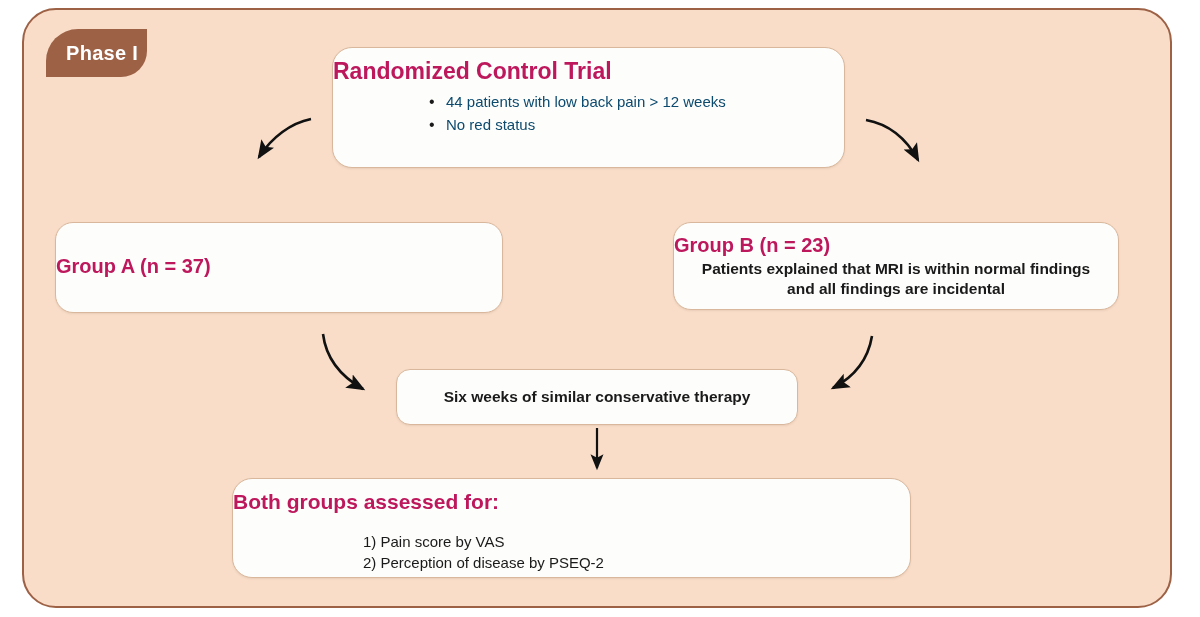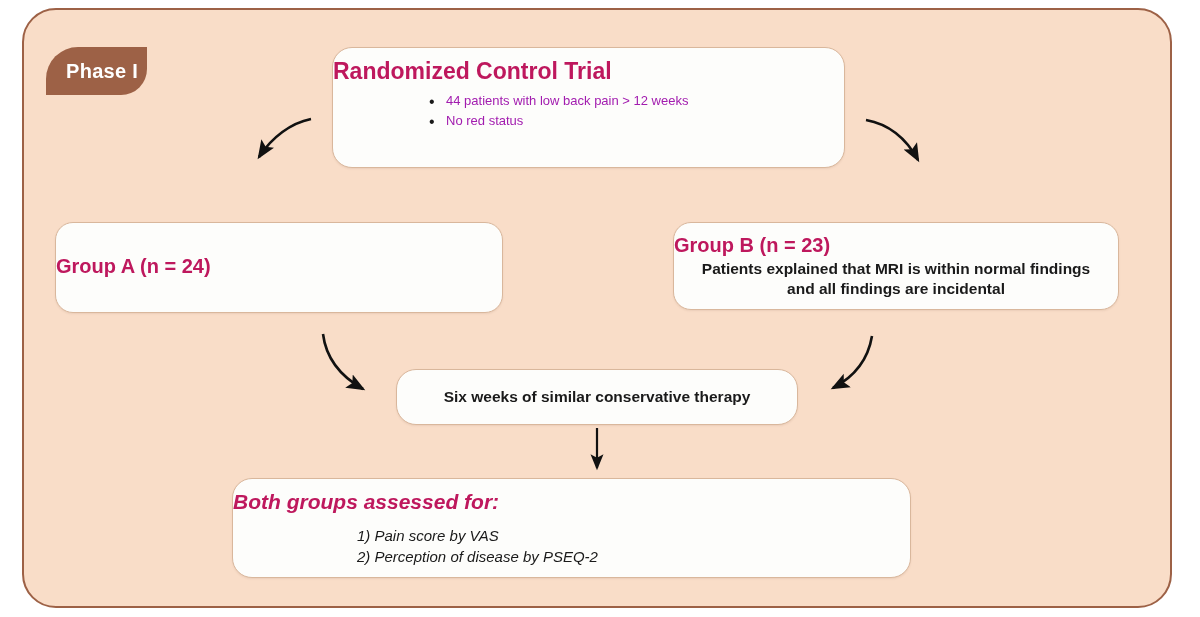--- a/index.html
+++ b/index.html
@@ -44,21 +44,20 @@
     background: #9d6146;
     border-top-left-radius: 32px;
     border-bottom-right-radius: 26px;
     color: #ffffff;
     font-size: 20px;
     font-weight: bold;
     letter-spacing: .3px;
     display: flex;
     align-items: center;
     padding-left: 20px;
-    margin-top: 18px;
   }
 
   
   .node {
     position: absolute;
     box-sizing: border-box;
     background: #fdfdfb;
     border: 1.6px solid #d9b79c;
     border-radius: 18px;
     display: flex;
@@ -93,22 +92,22 @@
   }
   #node-rct .node-title { font-size: 23px; margin-bottom: 6px; }
 
   .bullet-list {
     margin: 0;
     padding: 0 0 0 96px;
     list-style: none;
   }
   .bullet-list li {
     position: relative;
-    font-size: 13px;
-    color: #a21caf;
+    font-size: 15px;
+    color: #0c4a6e;
     line-height: 1.52;
     font-weight: normal;
     text-align: left;
     padding-left: 17px;
   }
   .bullet-list li::before {
     content: "\2022";
     position: absolute;
     left: 0;
     top: -1px;
@@ -133,39 +132,38 @@
   #node-group-b .node-title { font-size: 20px; margin-bottom: 3px; }
   #node-group-a .node-sub,
   #node-group-b .node-sub { font-size: 15.5px; padding: 0 12px; }
 
   
   #node-therapy {
     left: 396px;
     top: 369px;
     width: 402px;
     height: 56px;
-    border-radius: 20px;
+    border-radius: 14px;
   }
   #node-therapy .node-sub { font-size: 15.5px; }
 
   
   #node-outcomes {
     left: 232px;
     top: 478px;
     width: 679px;
     height: 100px;
     border-radius: 20px;
     justify-content: flex-start;
     padding-top: 11px;
-    font-style: italic;
   }
   #node-outcomes .node-title { font-size: 21px; margin-bottom: 3px; }
 
   .num-list {
-    margin: 8px;
+    margin: 14px;
     padding: 0 0 0 116px;
     list-style: none;
   }
   .num-list li {
     font-size: 15px;
     color: #1a1a1a;
     line-height: 1.45;
     text-align: left;
     font-weight: normal;
   }
@@ -213,21 +211,21 @@
 
   <div class="node" id="node-rct">
     <div class="node-title">Randomized Control Trial</div>
     <ul class="bullet-list">
       <li>44 patients with low back pain  &gt; 12 weeks</li>
       <li>No red status</li>
     </ul>
   </div>
 
   <div class="node" id="node-group-a">
-    <div class="node-title">Group A (n = 24)</div>
+    <div class="node-title">Group A (n = 37)</div>
   </div>
 
   <div class="node" id="node-group-b">
     <div class="node-title">Group B  (n = 23)</div>
     <div class="node-sub">Patients explained that MRI is within normal findings and all findings are incidental</div>
   </div>
 
   <div class="node" id="node-therapy">
     <div class="node-sub">Six weeks of similar conservative therapy</div>
   </div>

